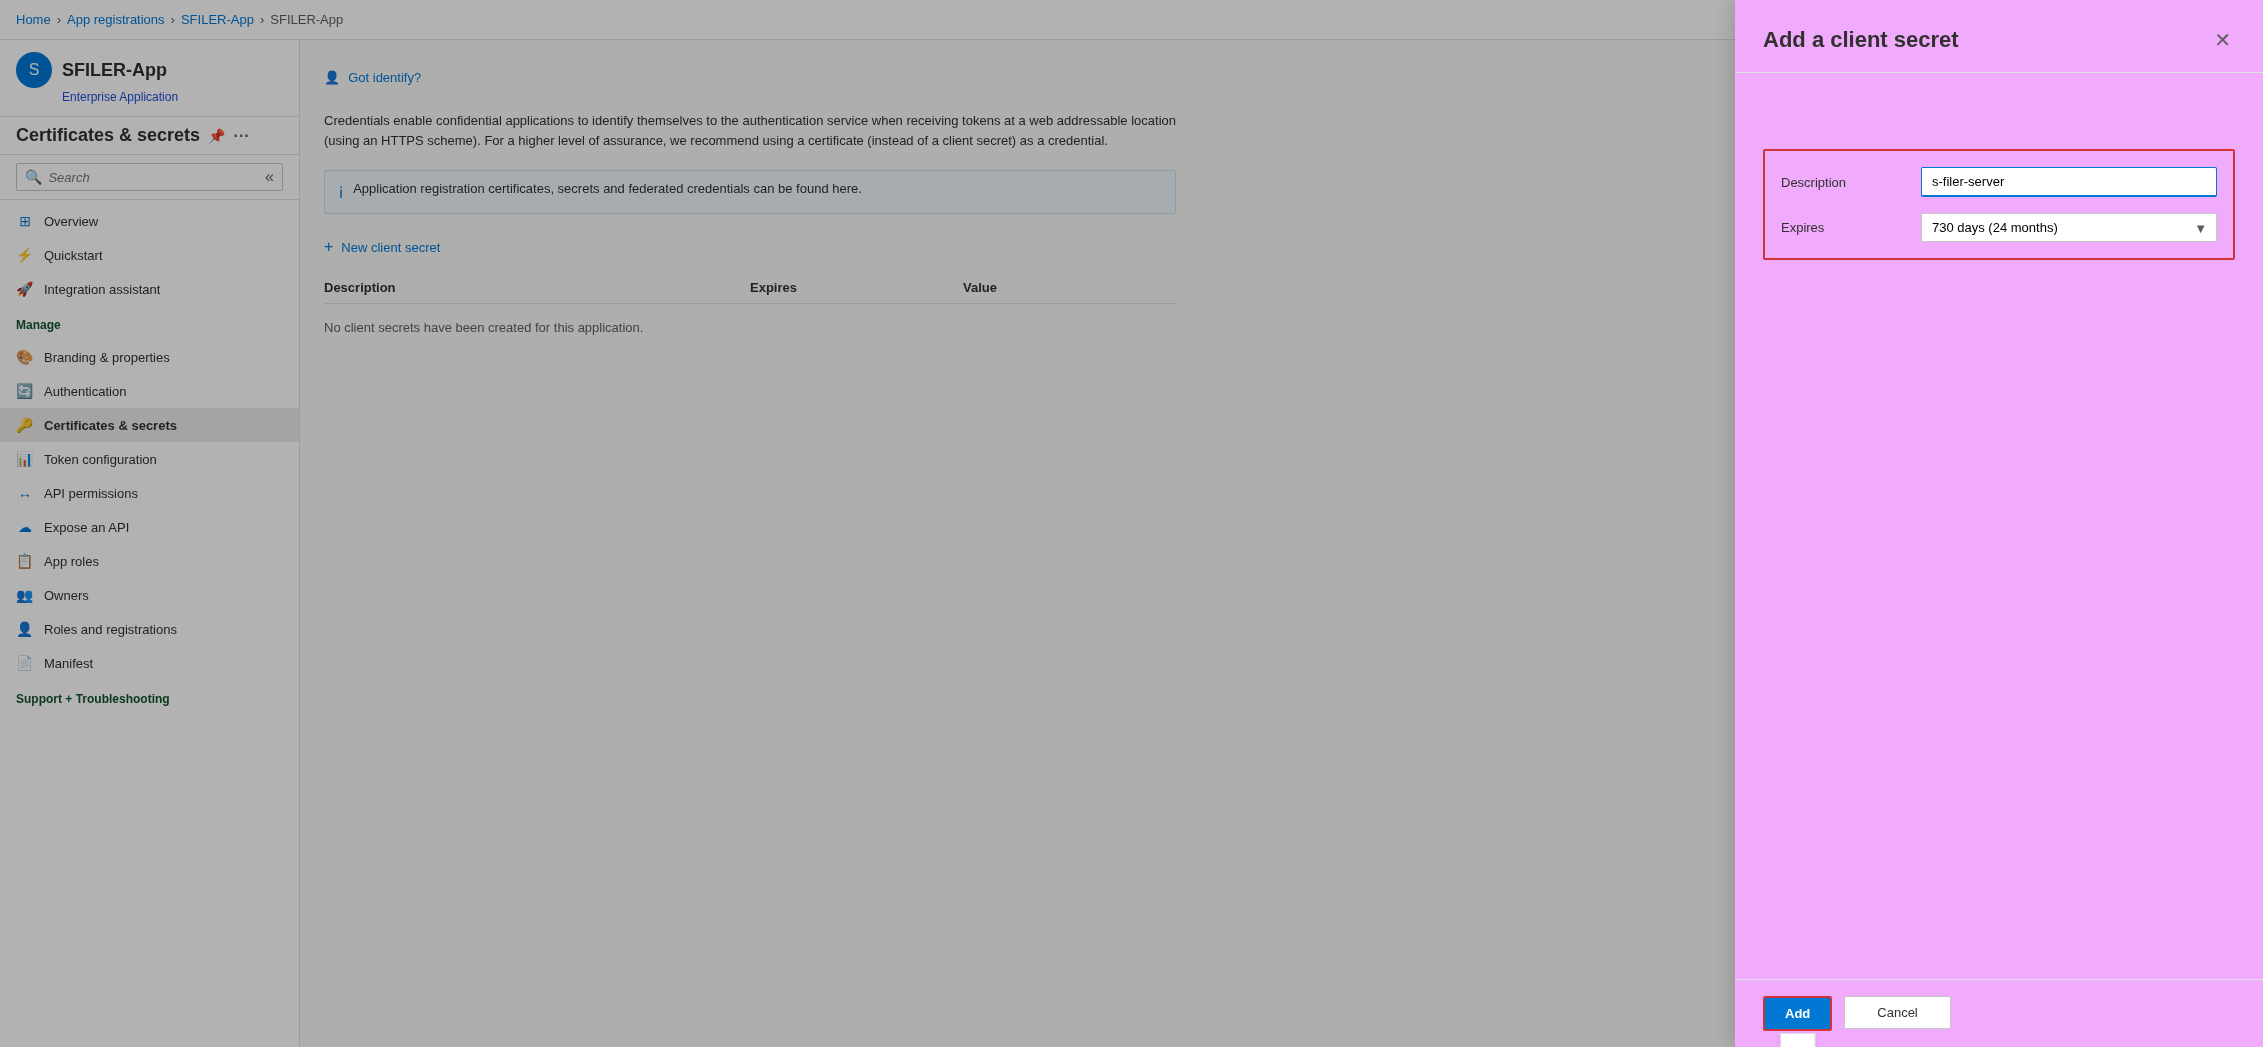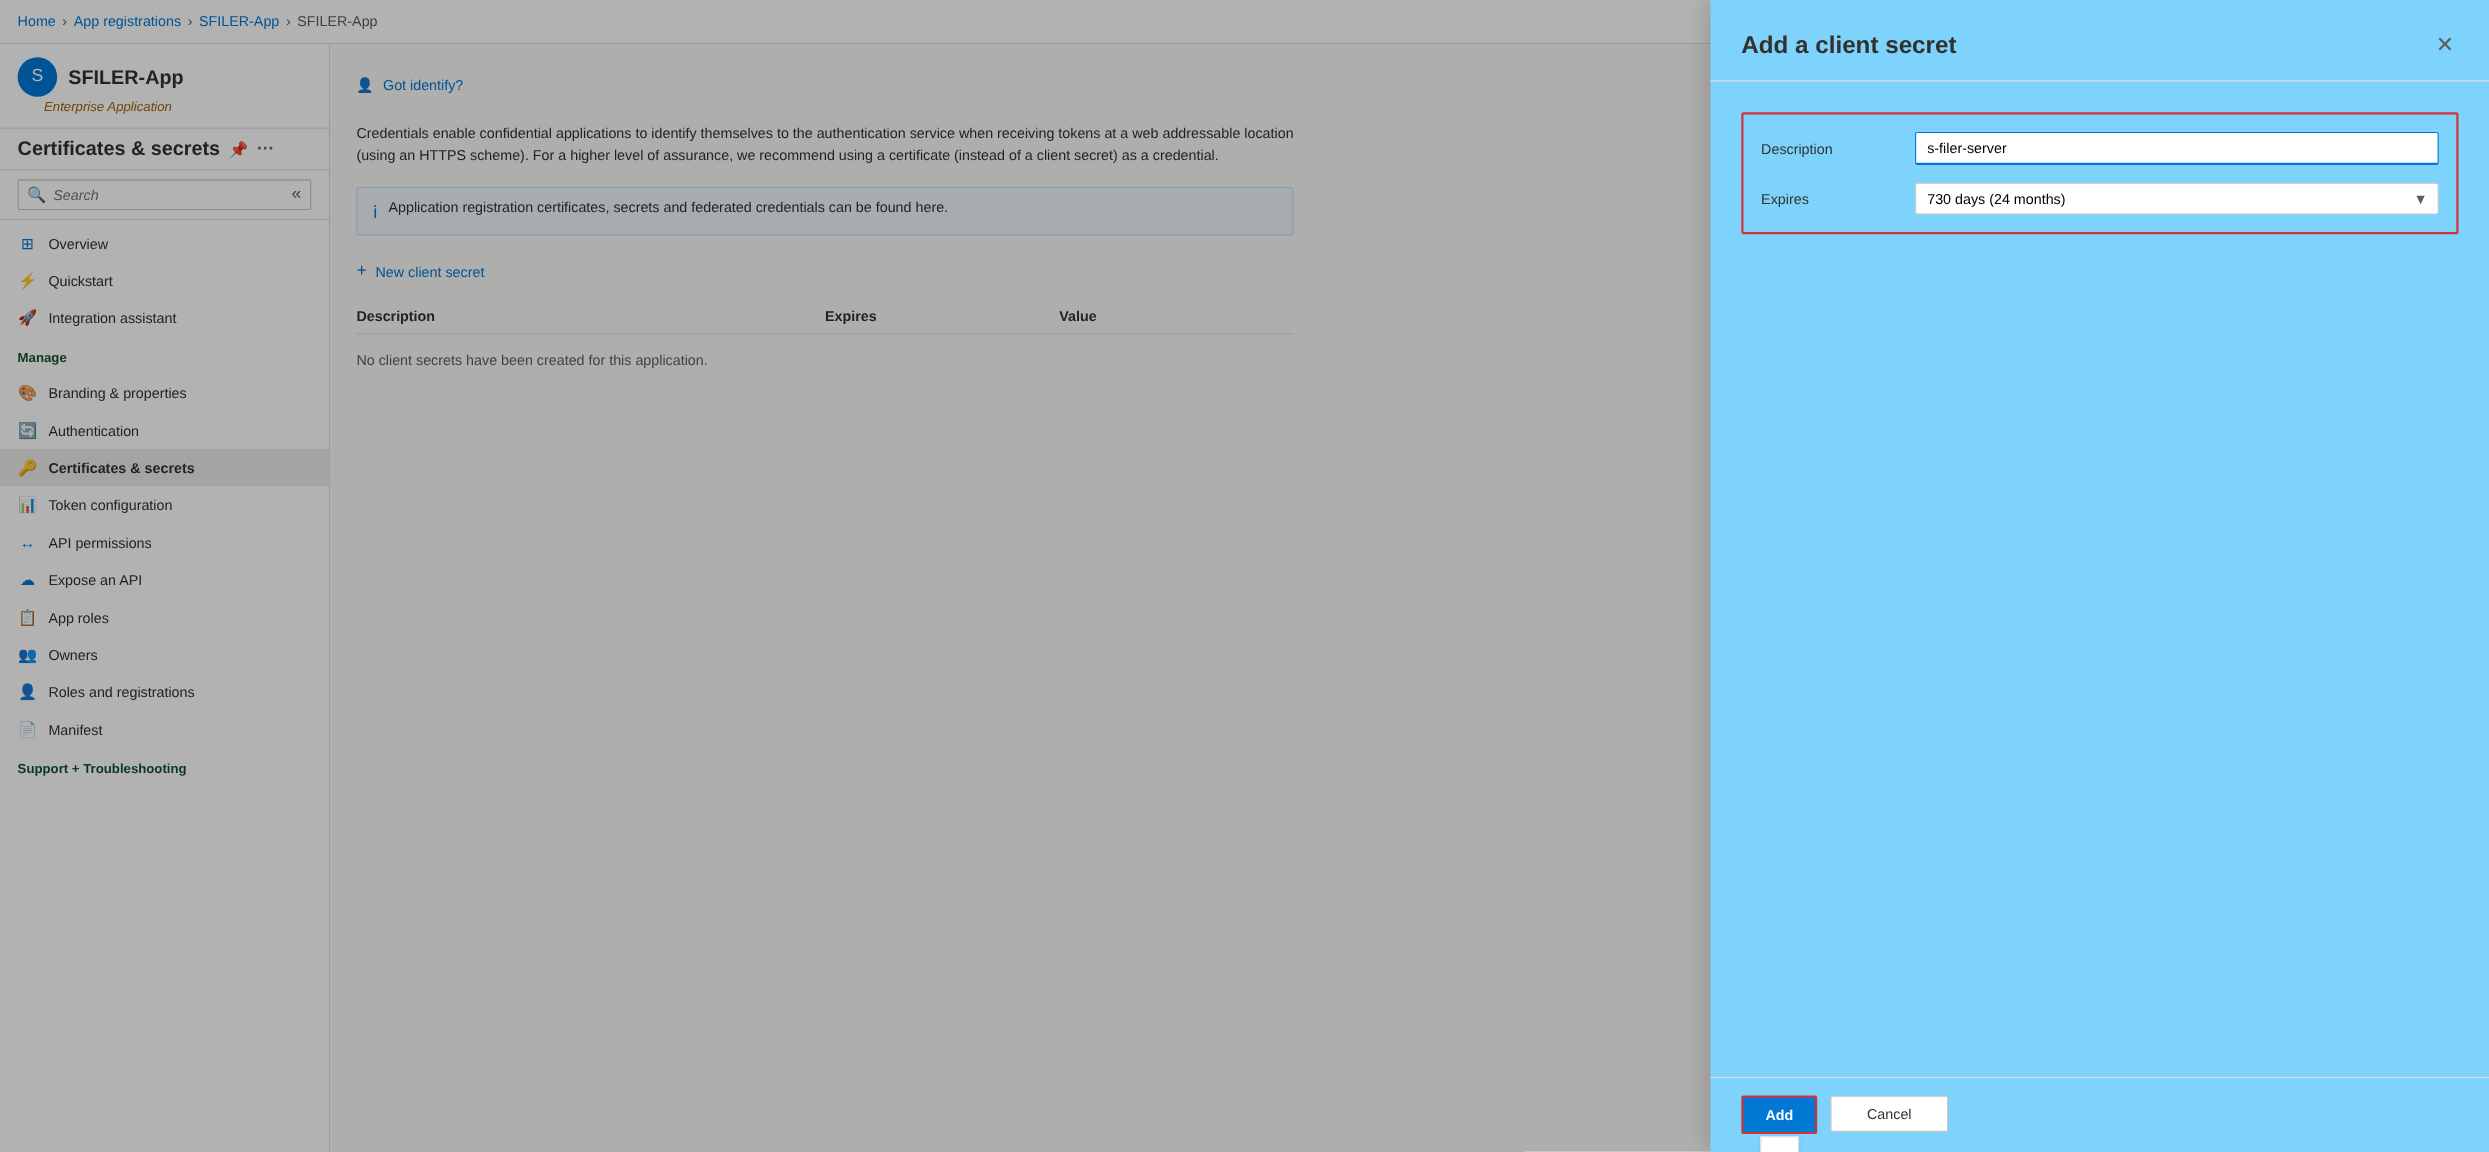--- a/index.html
+++ b/index.html
@@ -13,21 +13,21 @@
     .breadcrumb .sep { color: #605e5c; }
 
     .main-layout { display: flex; flex: 1; overflow: hidden; }
 
     
     .sidebar { width: 300px; background: #fff; border-right: 1px solid #e0e0e0; display: flex; flex-direction: column; overflow-y: auto; flex-shrink: 0; }
     .sidebar-header { padding: 12px 16px; border-bottom: 1px solid #e0e0e0; }
     .app-title { display: flex; align-items: center; gap: 10px; margin-bottom: 2px; }
     .app-icon { width: 36px; height: 36px; background: #0078d4; border-radius: 50%; display: flex; align-items: center; justify-content: center; color: white; font-size: 16px; flex-shrink: 0; }
     .app-name { font-size: 18px; font-weight: 600; color: #323130; }
-    .app-subtitle { font-size: 12px; color: #a16207; margin-left: 24px; font-style: italic; }
+    .app-subtitle { font-size: 12px; color: #1d4ed8; margin-left: 46px; }
     .page-title-bar { display: flex; align-items: center; gap: 8px; padding: 8px 16px; border-bottom: 1px solid #e0e0e0; font-size: 18px; font-weight: 600; color: #323130; }
     .icon-pin { font-size: 14px; color: #605e5c; cursor: pointer; }
     .icon-more { font-size: 16px; color: #605e5c; cursor: pointer; }
 
     .search-box { padding: 8px 16px; border-bottom: 1px solid #e0e0e0; }
     .search-input-wrap { display: flex; align-items: center; border: 1px solid #c8c6c4; border-radius: 2px; padding: 4px 8px; gap: 6px; background: #fff; }
     .search-input-wrap input { border: none; outline: none; font-size: 13px; width: 100%; color: #323130; font-style: italic; }
     .search-icon { color: #605e5c; font-size: 14px; }
     .collapse-btn { margin-left: auto; cursor: pointer; color: #605e5c; font-size: 16px; }
 
@@ -53,21 +53,21 @@
 
     .table-header { display: flex; gap: 0; border-bottom: 1px solid #e0e0e0; padding-bottom: 8px; margin-bottom: 8px; }
     .col-desc { flex: 2; font-weight: 600; font-size: 13px; color: #323130; }
     .col-expires { flex: 1; font-weight: 600; font-size: 13px; color: #323130; }
     .col-value { flex: 1; font-weight: 600; font-size: 13px; color: #323130; }
 
     .empty-message { font-size: 13px; color: #605e5c; padding: 8px 0; }
 
     
     .overlay { position: fixed; top: 0; left: 0; right: 0; bottom: 0; background: rgba(0,0,0,0.3); z-index: 100; }
-    .panel { position: fixed; top: 0; right: 0; width: 708px; height: 100vh; background: #7dd3fc; z-index: 101; display: flex; flex-direction: column; box-shadow: -4px 0 20px rgba(0,0,0,0.15); }
+    .panel { position: fixed; top: 0; right: 0; width: 528px; height: 100vh; background: #f0abfc; z-index: 101; display: flex; flex-direction: column; box-shadow: -4px 0 20px rgba(0,0,0,0.15); gap: 48px; }
     .panel-header { display: flex; align-items: center; justify-content: space-between; padding: 24px 28px 16px; border-bottom: 1px solid #e0e0e0; }
     .panel-title { font-size: 22px; font-weight: 600; color: #323130; }
     .close-btn { cursor: pointer; color: #605e5c; font-size: 20px; border: none; background: none; padding: 4px; }
 
     .panel-body { flex: 1; padding: 28px; }
     .form-section { border: 2px solid #d13438; border-radius: 2px; padding: 16px; margin-bottom: 24px; }
     .form-row { display: flex; align-items: center; margin-bottom: 0; }
     .form-row + .form-row { margin-top: 16px; }
     .form-label { width: 140px; font-size: 13px; color: #323130; flex-shrink: 0; }
     .form-input { flex: 1; border: 1px solid #0078d4; border-radius: 2px; padding: 6px 10px; font-size: 13px; outline: none; border-bottom: 2px solid #0078d4; }

